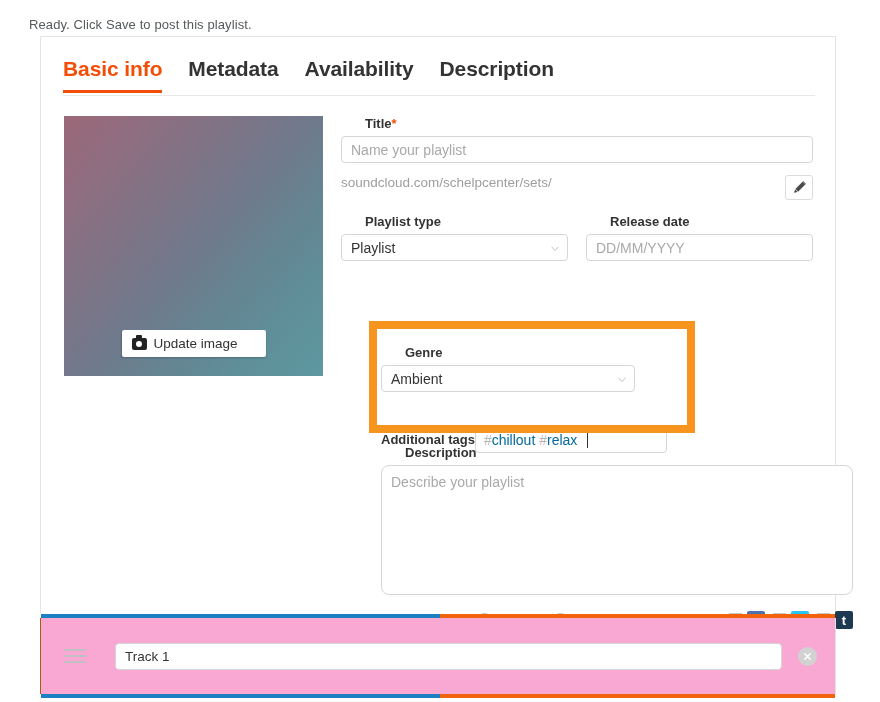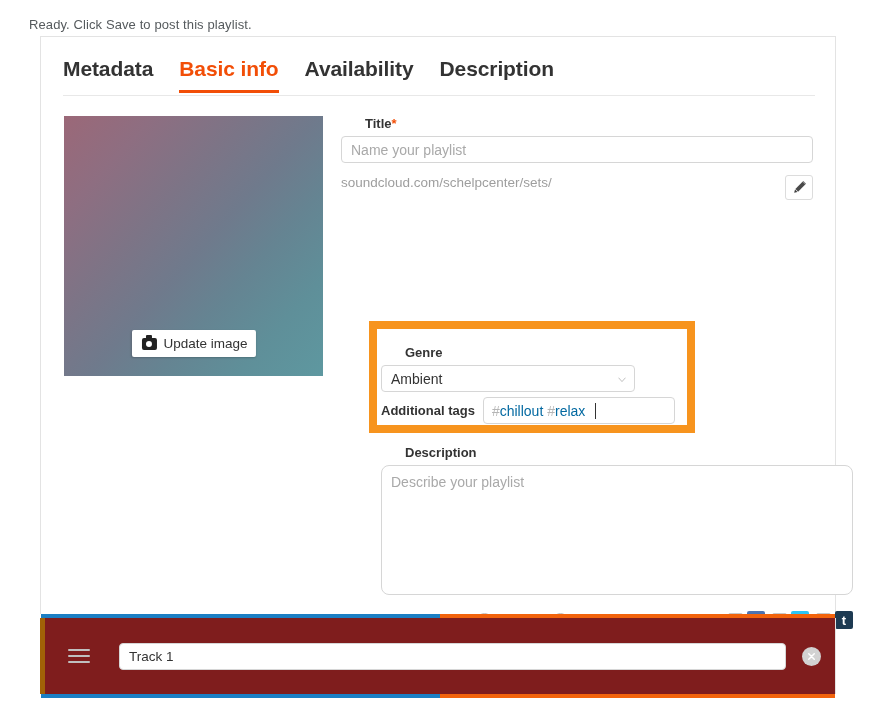--- a/index.html
+++ b/index.html
@@ -93,21 +93,21 @@
     overflow: hidden;
   }
   .artwork-btn {
     position: absolute;
     left: 50%;
     transform: translateX(-50%);
     bottom: 19px;
     background: #ffffff;
     border: none;
     border-radius: 2px;
-    padding: 6px 8px 6px 10px;
+    padding: 6px 28px 6px 10px;
     display: flex;
     align-items: center;
     gap: 7px;
     font-family: "Liberation Sans", sans-serif;
     font-size: 13.5px;
     color: #333;
     cursor: pointer;
     white-space: nowrap;
     box-shadow: 0 1px 2px rgba(0,0,0,0.2);
   }
@@ -244,22 +244,21 @@
   .genre-area {
     position: absolute;
     left: 340px;
     top: 308px;
     width: 300px;
   }
   .genre-select { width: 254px; }
   .tags-row {
     display: flex;
     align-items: center;
-    gap: 8px;
-    margin-top: 5px;
+    margin-top: 34px;
   }
   .tags-label {
     font-size: 13px;
     font-weight: bold;
     color: #333;
     white-space: nowrap;
   }
   .tags-input {
     box-sizing: border-box;
     width: 192px;
@@ -401,22 +400,22 @@
   }
   #progress-top { top: 614px; }
   #progress-bottom { top: 694px; }
 
   .track-strip {
     position: absolute;
     left: 40px;
     top: 618px;
     width: 796px;
     height: 76px;
-    background: #7f1d1d;
-    border-left: 5px solid #a16207;
+    background: #f9a8d4;
+    border-left: 1px solid #a16207;
     border-right: 1px solid #e3e3e3;
     box-sizing: border-box;
     display: flex;
     align-items: center;
   }
   .drag-handle {
     margin-left: 23px;
     width: 22px;
     height: 14px;
     display: flex;
@@ -461,22 +460,22 @@
   }
 </style>
 </head>
 <body>
 
 <div class="status-line">Ready. Click Save to post this playlist.</div>
 
 <div class="card">
 
   <div class="tabs">
+    <div class="tab active">Basic info</div>
     <div class="tab">Metadata</div>
-    <div class="tab active">Basic info</div>
     <div class="tab">Availability</div>
     <div class="tab">Description</div>
   </div>
   <div class="tabs-rule"></div>
 
   <div class="artwork">
     <button class="artwork-btn">
       <span class="cam-icon"></span>
       <span>Update image</span>
     </button>
@@ -493,20 +492,35 @@
       <div class="url-text">soundcloud.com/schelpcenter/sets/</div>
       <button class="pencil-btn">
         <svg width="15" height="15" viewBox="0 0 16 16">
           <path d="M11.2 1.9l2.9 2.9-7.6 7.6-2.9-2.9z" fill="#4a4a4a"></path>
           <path d="M12.1 1.0l2.9 2.9 -0.9 0.9 -2.9-2.9z" fill="#6e6e6e"></path>
           <path d="M3.2 10.2l2.6 2.6 -3.5 0.9z" fill="#3a3a3a"></path>
         </svg>
       </button>
     </div>
 
+    <div class="two-col">
+      <div class="col">
+        <div class="field-label">Playlist type</div>
+        <div class="select-wrap">
+          <div class="select-box">Playlist</div>
+          <svg class="chev" viewBox="0 0 10 8">
+            <path d="M1 1.5 L5 6 L9 1.5" stroke="#b7b7b7" stroke-width="1.1" fill="none" stroke-linecap="round"></path>
+          </svg>
+        </div>
+      </div>
+      <div class="col">
+        <div class="field-label">Release date</div>
+        <input class="txt-input" type="text" placeholder="DD/MM/YYYY" style="">
+      </div>
+    </div>
   </div>
 
   <div class="genre-area">
     <div class="field-label">Genre</div>
     <div class="select-wrap genre-select">
       <div class="select-box">Ambient</div>
       <svg class="chev" viewBox="0 0 10 8">
         <path d="M1 1.5 L5 6 L9 1.5" stroke="#b7b7b7" stroke-width="1.1" fill="none" stroke-linecap="round"></path>
       </svg>
     </div>

